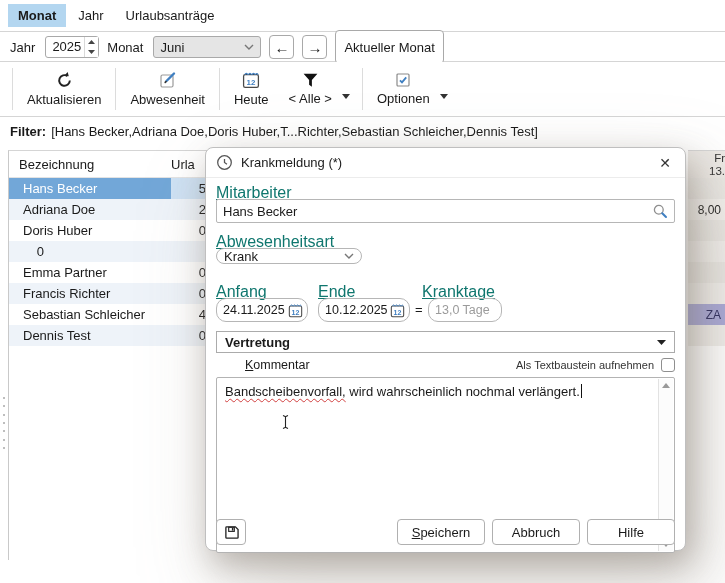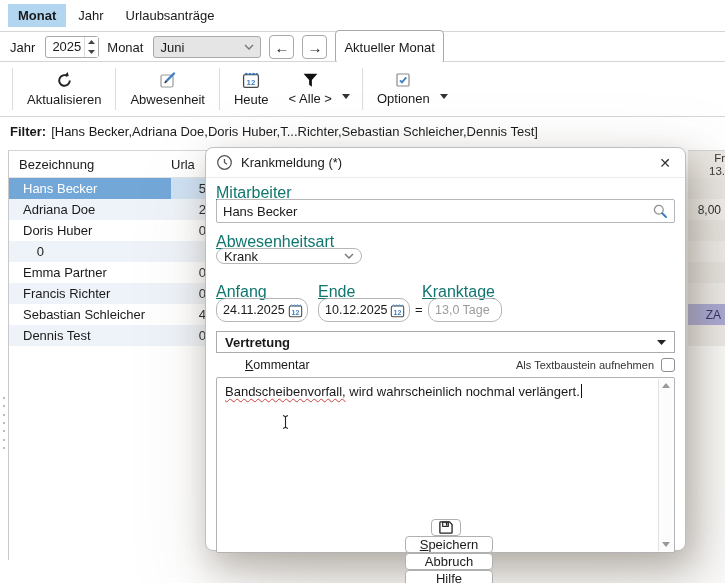--- a/index.html
+++ b/index.html
@@ -75,21 +75,21 @@
   .vertretung { position:absolute; left:10px; right:10px; top:183px; height:22px; border:1px solid #ababab; display:flex; align-items:center; justify-content:space-between; padding:4px 8px; font-weight:bold; }
   .kcomrow { position:absolute; left:10px; right:10px; top:210px; display:flex; align-items:center; justify-content:space-between;margin-left:29px; }
   .kcright { display:flex; align-items:center; gap:7px; font-size:11px; color:#333; }
   .chk { width:14px; height:14px; border:1px solid #8f8f8f; border-radius:3px; background:#fff; }
   .dtextarea { position:absolute; left:10px; right:10px; top:229px; height:176px; border:1px solid #b3b3b3; border-radius:2px; background:#fff; }
   .ta-text { padding:5px 22px 0 8px; line-height:17px; }
   .wavy { text-decoration:underline; text-decoration-style:wavy; text-decoration-color:#d14040; text-decoration-thickness:1px; text-underline-offset:2px; }
   .caret { display:inline-block; width:1px; height:14px; background:#111; vertical-align:-2px; margin-left:1px; }
   .ta-scroll { position:absolute; top:1px; right:1px; bottom:1px; width:15px; border-left:1px solid #e2e2e2; background:#fcfcfc; display:flex; flex-direction:column; justify-content:space-between; align-items:center; padding:4px 0; }
   .ibeam { position:absolute; left:64px; top:36px; }
-  .dfooter { position:absolute; left:10px; right:10px; top:371px; height:26px; display:flex; align-items:center;flex-direction:column; }
+  .dfooter { position:absolute; left:10px; right:10px; top:371px; height:26px; display:flex; align-items:flex-start; }
   .savebtn { width:30px; height:26px; border:1px solid #b0b0b0; border-radius:4px; background:#fff; display:flex; align-items:center; justify-content:center; }
   .dbtn { width:88px; height:26px; border:1px solid #b0b0b0; border-radius:4px; background:#fff; display:flex; align-items:center; justify-content:center; margin-left:7px; }
   .spacer { flex:1; }
   .eq { position:absolute; left:209px; top:154px; font-size:13px; }
 </style>
 </head>
 <body>
 
 <div class="screen">
 

